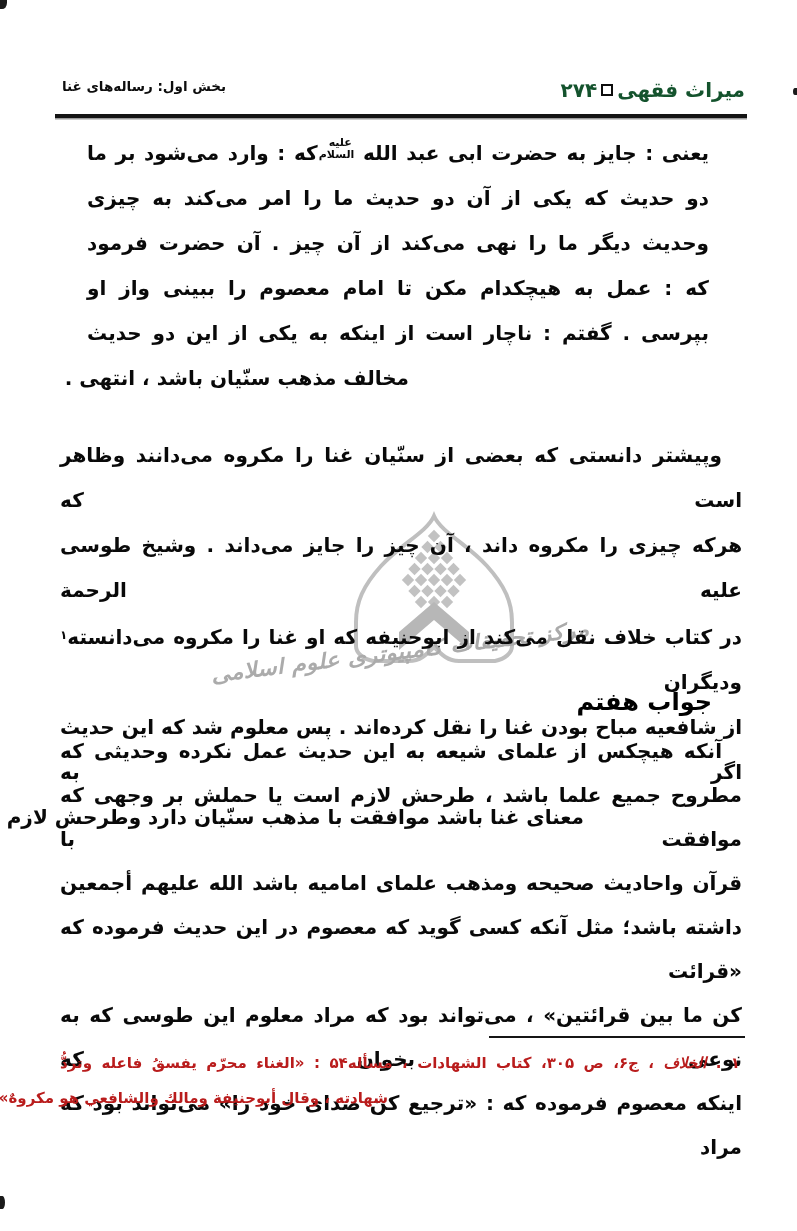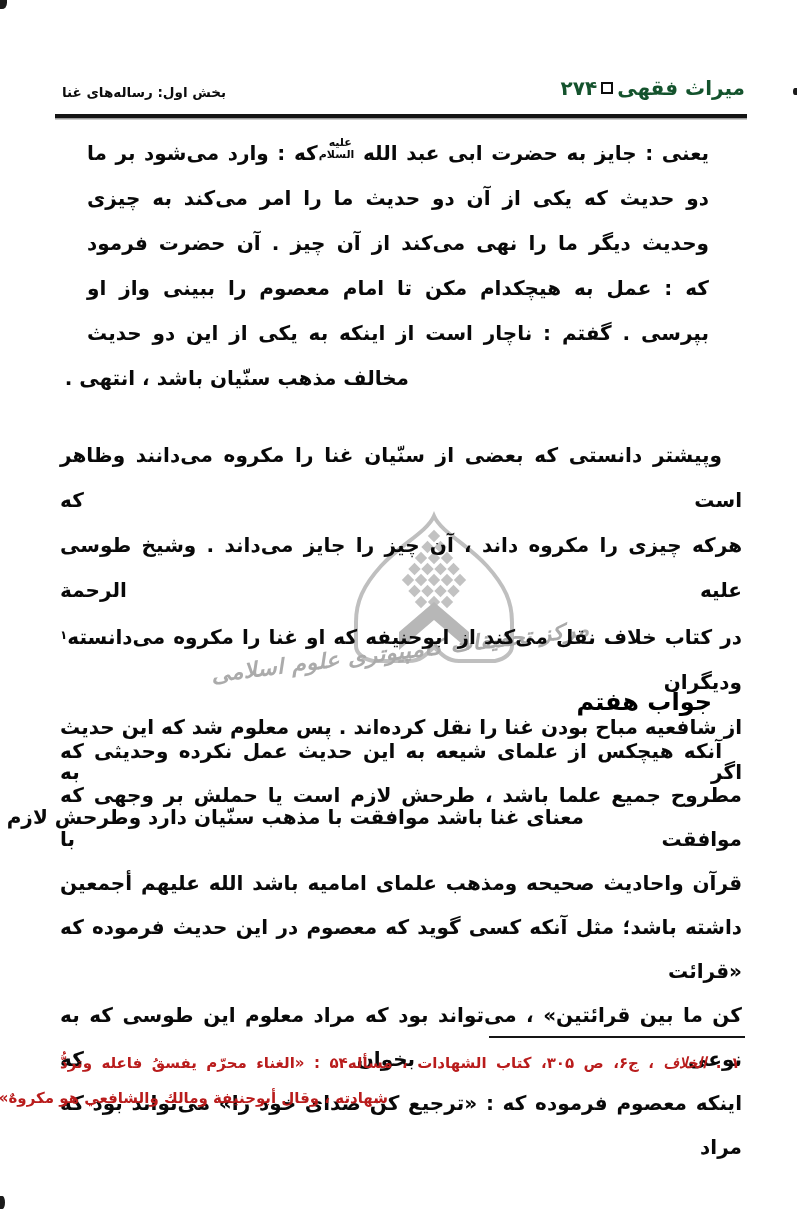--- a/index.html
+++ b/index.html
@@ -3,21 +3,21 @@
 <meta charset="utf-8">
 <style>
   html,body { margin:0; padding:0; background:#ffffff; }
   .page {
     position:relative; width:797px; height:1231px; background:#fff;
     font-family:"DejaVu Sans", sans-serif; overflow:hidden; direction:rtl;
   }
   
   .header {
     position:absolute; top:78px; left:62px; right:52px; height:22px;
-    display:flex; justify-content:space-between; align-items:flex-end;
+    display:flex; justify-content:space-between; align-items:flex-start;
     direction:ltr; z-index:2;gap:24px;
   }
   .hdr-left { font-size:13.5px; font-weight:700; color:#0d0d0d; }
   .hdr-right { display:flex; align-items:center; gap:3px; font-size:20px; font-weight:700; color:#14532d; }
   .sq { width:8px; height:8px; border:2.5px solid #0d0d0d; display:inline-block; margin:0 1px; }
   .head-rule {
     position:absolute; top:114px; left:55px; right:50px; height:4px;
     background:#141414; box-shadow:0 1.5px 0 #9a9a9a; z-index:2;
   }
   

